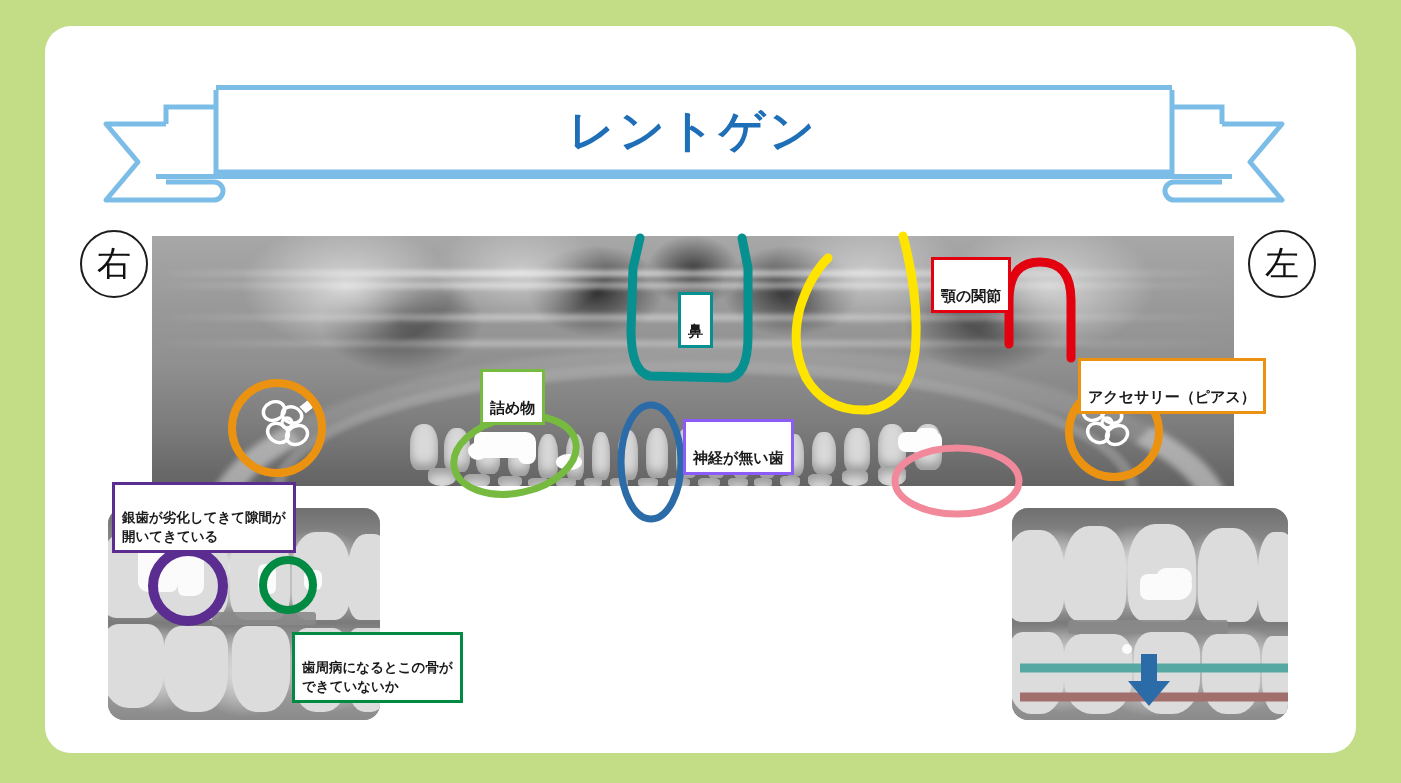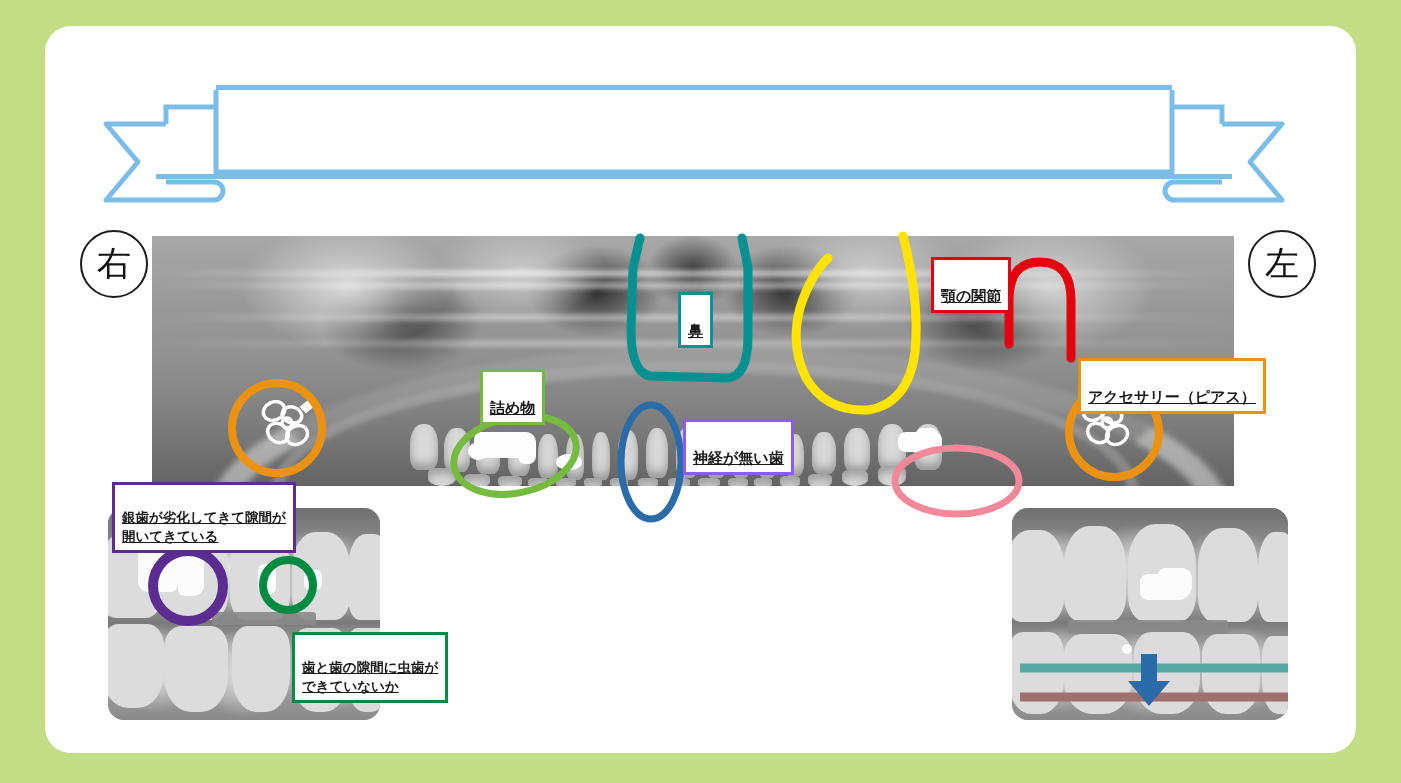--- a/index.html
+++ b/index.html
@@ -89,21 +89,21 @@
   .tooth.low{border-radius:30% 30% 46% 46%;box-shadow:inset 0 6px 10px rgba(120,120,120,.6);}
   .metal{position:absolute;background:#fdfdfd;border-radius:4px;}
 
   
   .overlay{position:absolute;left:0;top:0;width:1401px;height:783px;pointer-events:none;}
 
   
   .callout{
     position:absolute;background:#fff;
     font-size:15px;color:#1a1a1a;line-height:1.45;
-    padding:3px 7px;white-space:pre-line;font-weight:bold;text-decoration:underline;
+    padding:3px 7px;white-space:pre-line;font-weight:bold;
   }
   .callout.small{font-size:13.5px;}
 
   
   .inset{
     position:absolute;overflow:hidden;border-radius:16px;
     background:#9d9d9d;
   }
   .inset .ibg{
     position:absolute;inset:0;
@@ -138,20 +138,21 @@
       <path d="M1126 46 L1186 46 L1154 84 L1186 122 L1126 122 L1078 122" stroke="#7cbde8" stroke-width="5" fill="none" stroke-linejoin="round"></path>
       <path d="M1078 122 a9 9 0 0 1 0 -18 L1126 104" stroke="#7cbde8" stroke-width="5" fill="none"></path>
       <path d="M1126 46 L1126 29 L1076 29" stroke="#7cbde8" stroke-width="5" fill="none"></path>
 
       <rect x="120" y="7" width="956" height="5" fill="#7cbde8"></rect>
       <path d="M120 12 L120 94 L1076 94 L1076 12" stroke="#7cbde8" stroke-width="5" fill="none"></path>
       <rect x="60" y="96" width="1076" height="5" fill="#7cbde8"></rect>
     </svg>
   </div>
 
+  <div class="title">レントゲン</div>
 
   <div class="side-marker" id="marker-right">
     <span>右</span>
   </div>
   <div class="side-marker" id="marker-left">
     <span>左</span>
   </div>
 
   <div class="pano">
     <div class="pano-inner">
@@ -316,18 +317,18 @@
   <div class="callout small" style="left:112px;top:482px;border:3px solid #5c2d91;">
     <span>銀歯が劣化してきて隙間が
 開いてきている</span>
   </div>
 
   <div class="callout" style="left:1078px;top:358px;border:3px solid #eb9311;">
     <span>アクセサリー（ピアス）</span>
   </div>
 
   <div class="callout small" style="left:292px;top:632px;border:3px solid #008a42;">
-    <span>歯と歯の隙間に虫歯が
+    <span>歯周病になるとこの骨が
 できていないか</span>
   </div>
 
 
 </div>
 
 </body></html>

